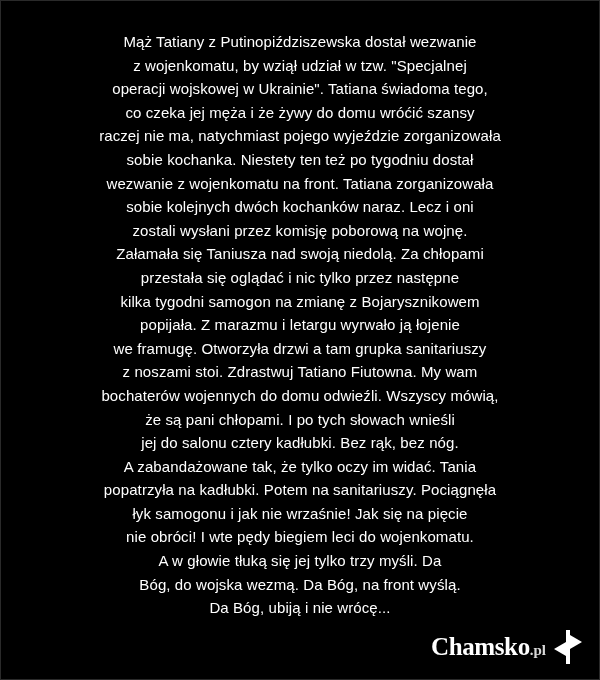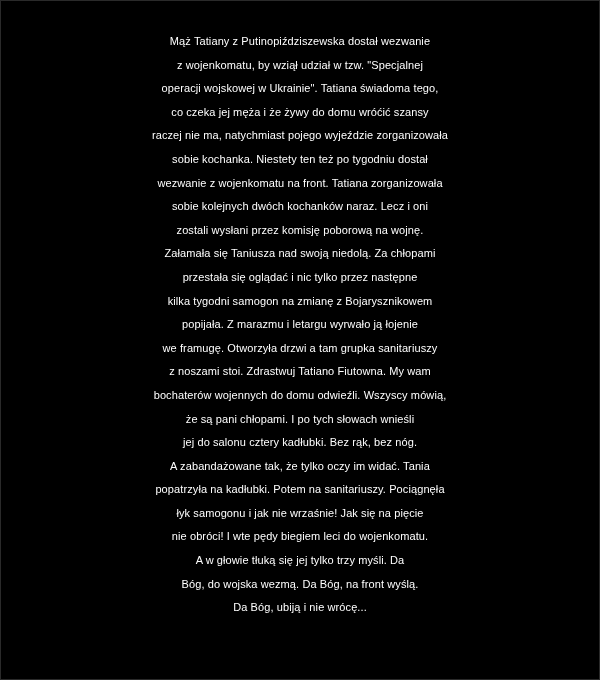--- a/index.html
+++ b/index.html
@@ -28,21 +28,21 @@
     border: 1px solid #2a2a2a;
     pointer-events: none;
   }
   .joke-text {
     position: absolute;
     left: 0;
     top: 30px;
     width: 600px;
     text-align: center;
     color: #ffffff;
-    font-size: 11px;
+    font-size: 15px;
     line-height: 23.6px;
     white-space: pre-line;
     letter-spacing: 0.1px;
     font-weight: 400;
     padding: 0 8px;
     box-sizing: border-box;
   }
   .watermark {
     position: absolute;
     right: 18px;
@@ -95,14 +95,26 @@
 że są pani chłopami. I po tych słowach wnieśli
 jej do salonu cztery kadłubki. Bez rąk, bez nóg.
 A zabandażowane tak, że tylko oczy im widać. Tania
 popatrzyła na kadłubki. Potem na sanitariuszy. Pociągnęła
 łyk samogonu i jak nie wrzaśnie! Jak się na pięcie
 nie obróci! I wte pędy biegiem leci do wojenkomatu.
 A w głowie tłuką się jej tylko trzy myśli. Da
 Bóg, do wojska wezmą. Da Bóg, na front wyślą.
 Da Bóg, ubiją i nie wrócę...</div>
 
+  <div class="watermark">
+    <div class="wm-text"><span>Chamsko</span><span class="tld">.pl</span></div>
+    <div class="wm-mark">
+      <svg width="30" height="34" viewBox="0 0 30 34" aria-hidden="true">
+        <g fill="#ffffff">
+          <polygon points="14,0 18,0 18,34 14,34"></polygon>
+          <polygon points="18,5 30,12 18,19"></polygon>
+          <polygon points="14,12 2,19 14,26"></polygon>
+        </g>
+      </svg>
+    </div>
+  </div>
 
 </div>
 
 </body></html>

